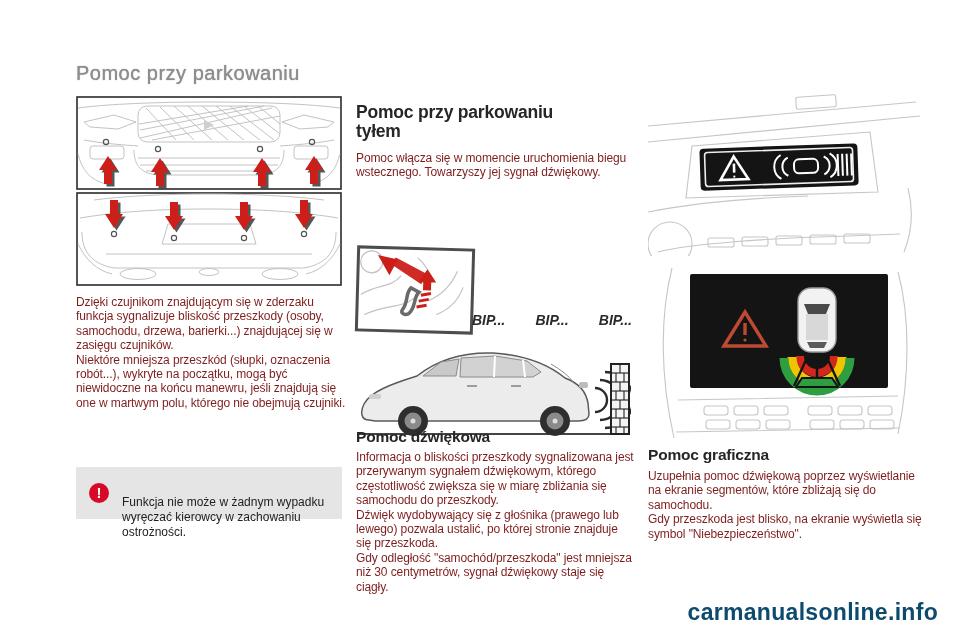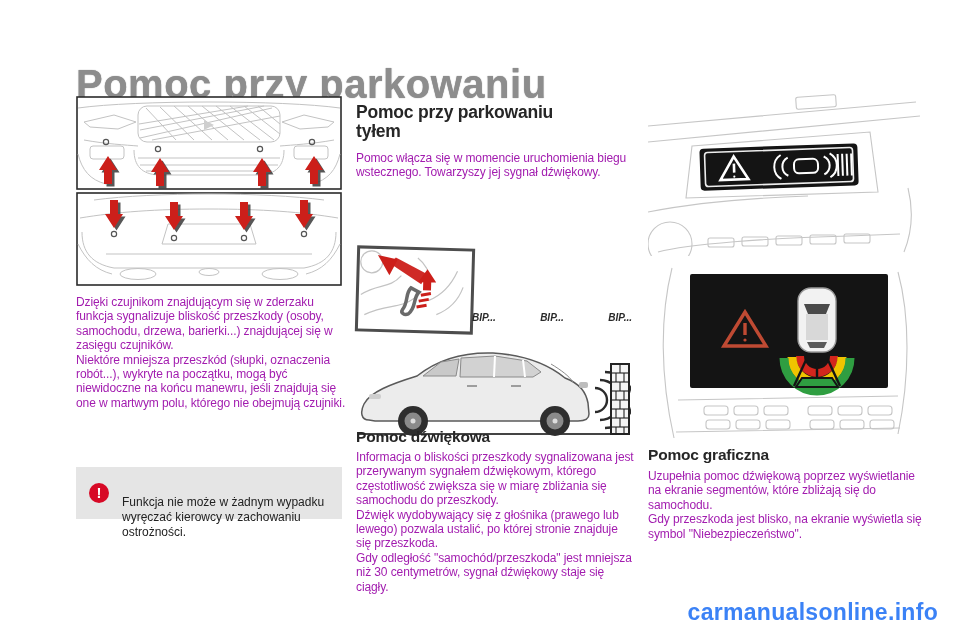--- a/index.html
+++ b/index.html
@@ -1,32 +1,32 @@
 <!DOCTYPE html>
 <html><head>
 <meta charset="utf-8">
 <style>
   html,body{margin:0;padding:0;background:#fff;}
   body{font-family:"Liberation Sans","DejaVu Sans",sans-serif;}
   #page{position:relative;width:960px;height:640px;background:#fff;overflow:hidden;}
   .abs{position:absolute;}
-  #page-title{left:76px;top:62px;font-size:40px;font-weight:bold;color:#8d8d8d;letter-spacing:.5px;text-shadow:0 0 1px #7a7a7a;}
-  .col-text{font-size:12px;line-height:14.4px;color:#a21caf;letter-spacing:-.1px;}
+  #page-title{left:76px;top:62px;font-size:20px;font-weight:normal;color:#8d8d8d;letter-spacing:.5px;text-shadow:0 0 1px #7a7a7a;}
+  .col-text{font-size:12px;line-height:14.4px;color:#7f1d1d;letter-spacing:-.1px;}
   .col-text p{margin:0;}
   h2{margin:0;font-size:17.5px;line-height:19px;font-weight:bold;color:#262626;letter-spacing:-.2px;}
   h3{margin:0;font-size:15.5px;line-height:17px;font-weight:bold;color:#262626;letter-spacing:-.2px;}
   figure{margin:0;}
   .warnbox{left:76px;top:467px;width:266px;height:52px;background:#e5e5e5;display:flex;align-items:center;}
   .warnbox .disc{width:20px;height:20px;margin-left:13px;border-radius:50%;background:#d70926;color:#fff;
     font-weight:bold;font-size:15px;line-height:20px;text-align:center;flex:0 0 auto;}
   .warnbox .wtext{margin-left:13px;font-size:12px;line-height:15px;color:#222;width:215px;margin-top:48px;}
   .bip-row{left:472px;top:312px;width:160px;display:flex;justify-content:space-between;}
-  .bip{font-style:italic;font-weight:bold;font-size:10px;color:#2a2a2a;}
+  .bip{font-style:italic;font-weight:bold;font-size:14px;color:#2a2a2a;}
   .gearframe{left:356px;top:247px;width:112px;height:80px;border:3px solid #4d4d4d;background:#fff;transform:rotate(1.6deg);}
-  #watermark{left:678px;top:599px;width:260px;font-size:23px;font-weight:bold;color:#3b82f6;letter-spacing:.3px;text-align:right;}
+  #watermark{left:678px;top:599px;width:260px;font-size:23px;font-weight:bold;color:#0c4a6e;letter-spacing:.3px;text-align:right;}
 </style>
 </head>
 <body>
 
 <div id="page">
 
   <div id="page-title" class="abs">Pomoc przy parkowaniu</div>
 
   <figure class="abs" style="left:76px;top:96px;width:266px;height:190px;">
     <svg width="266" height="190" viewBox="0 0 266 190">

